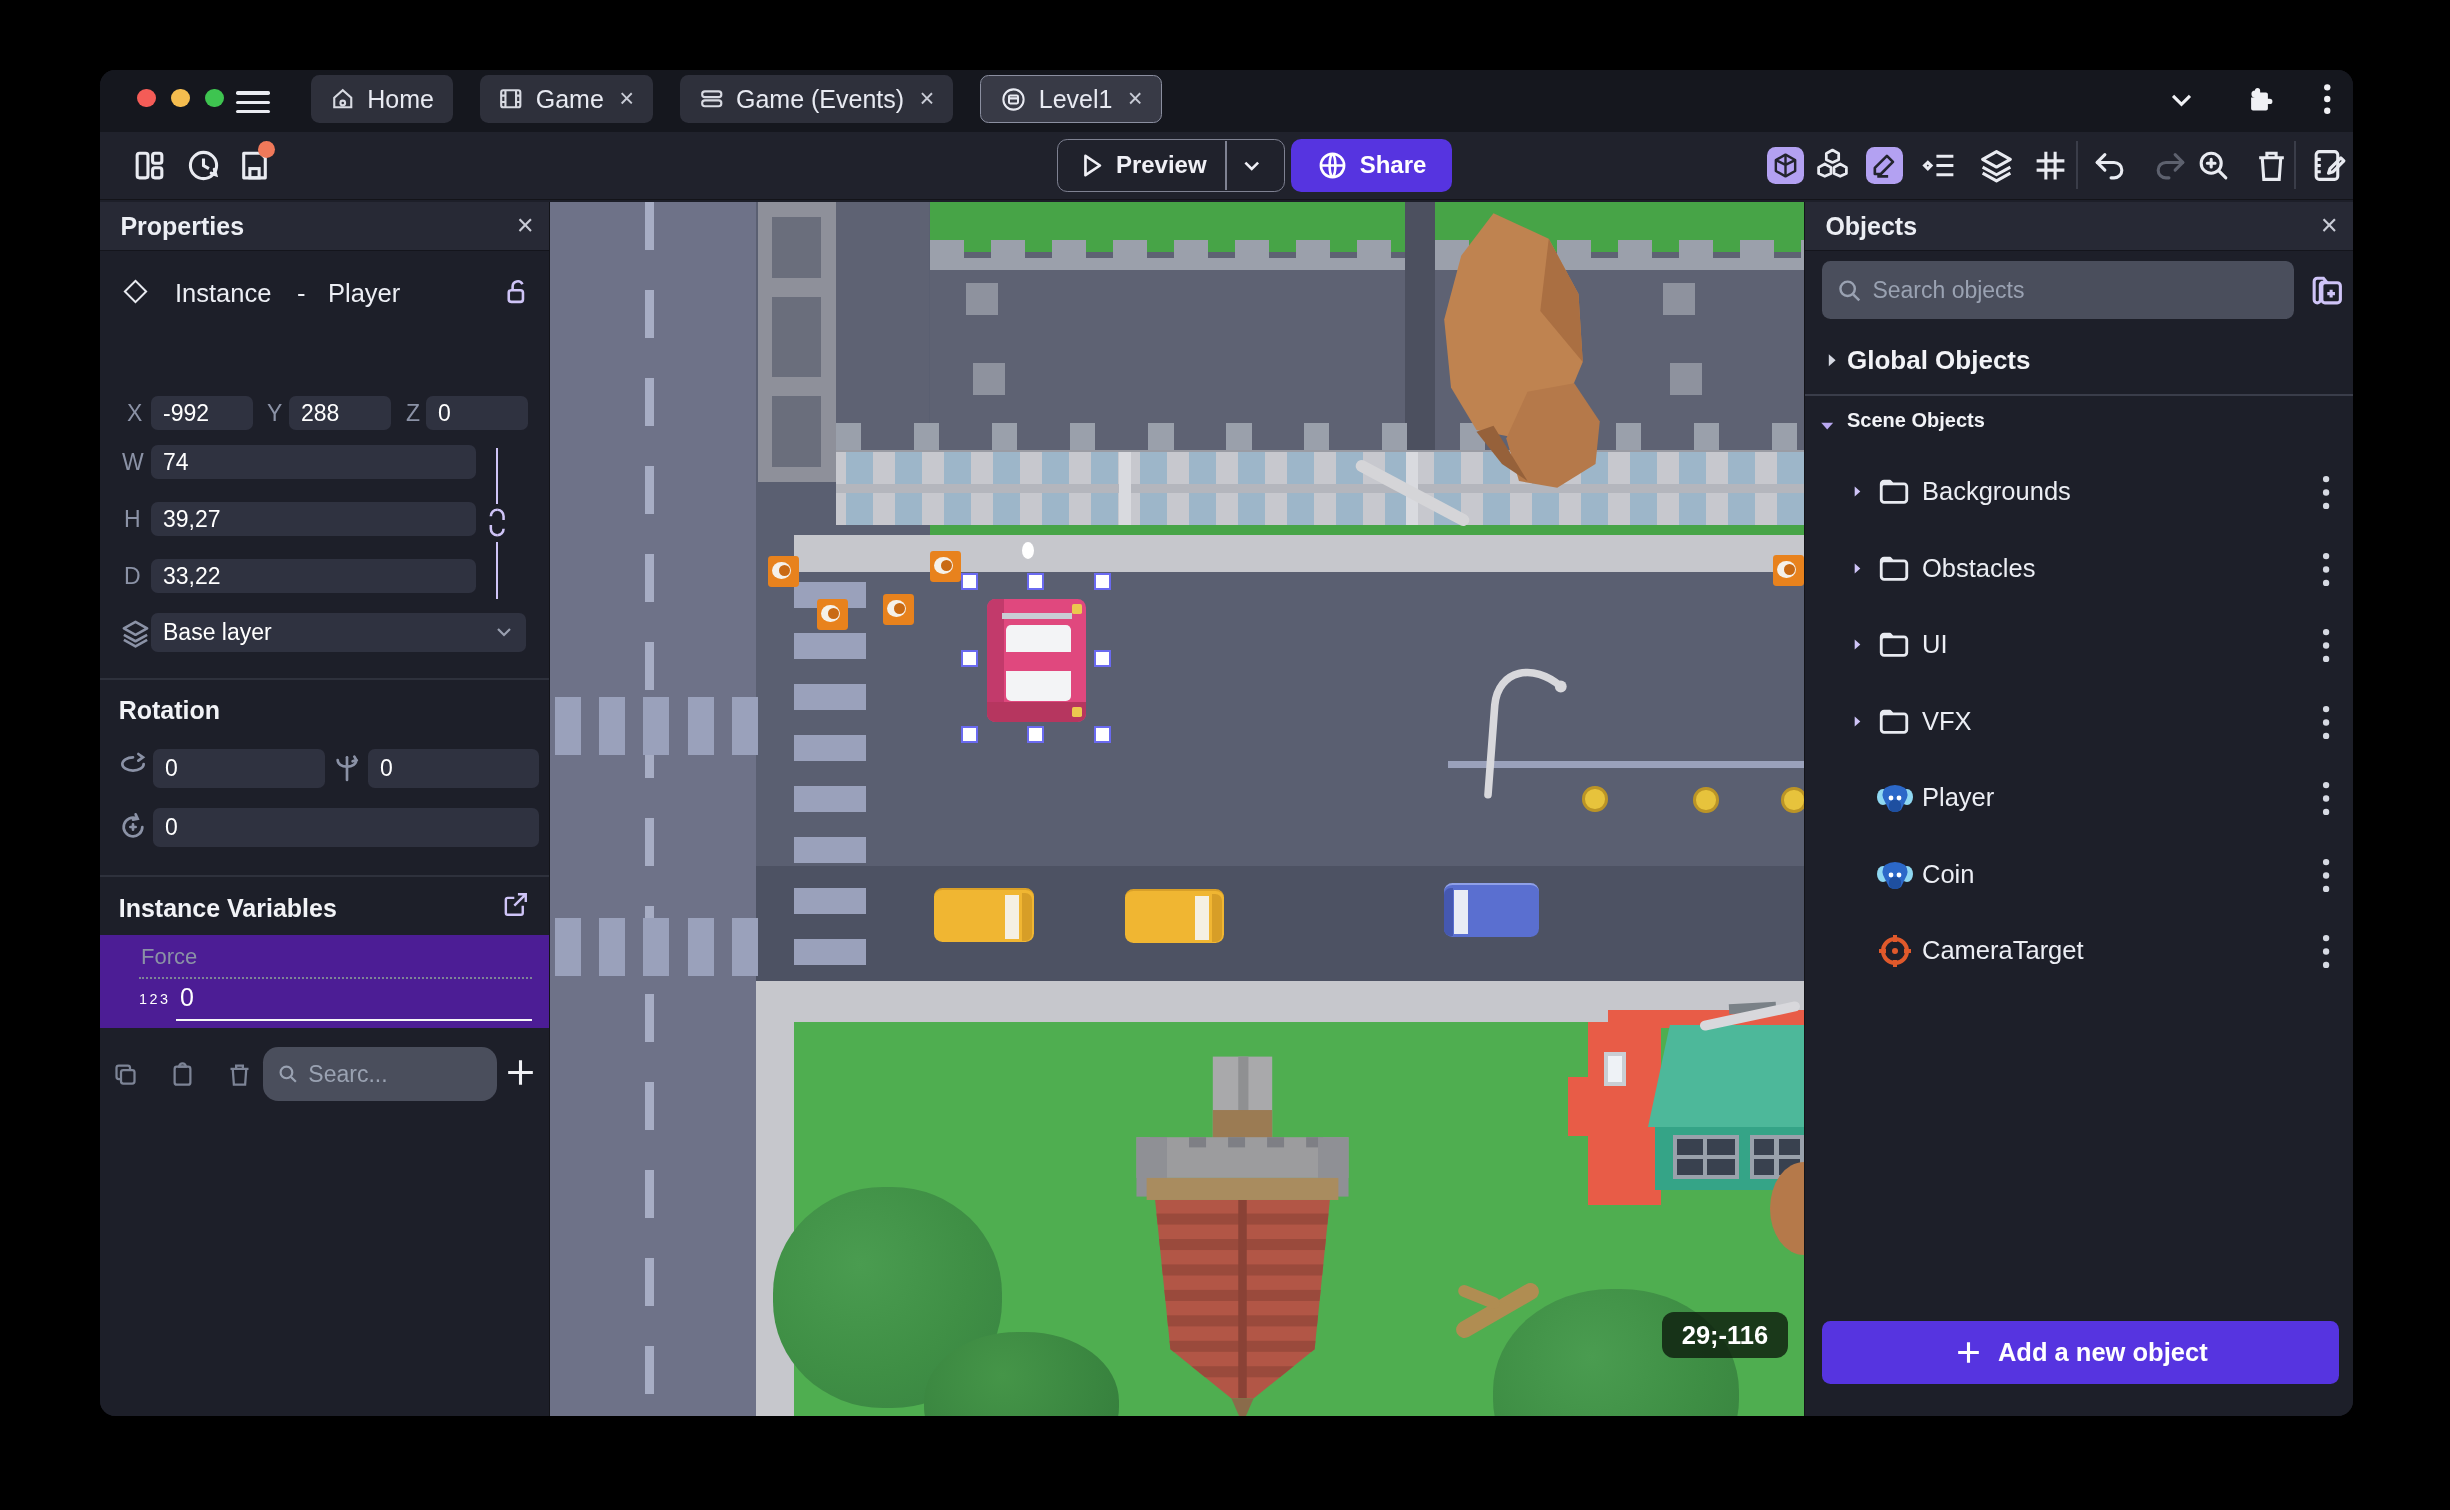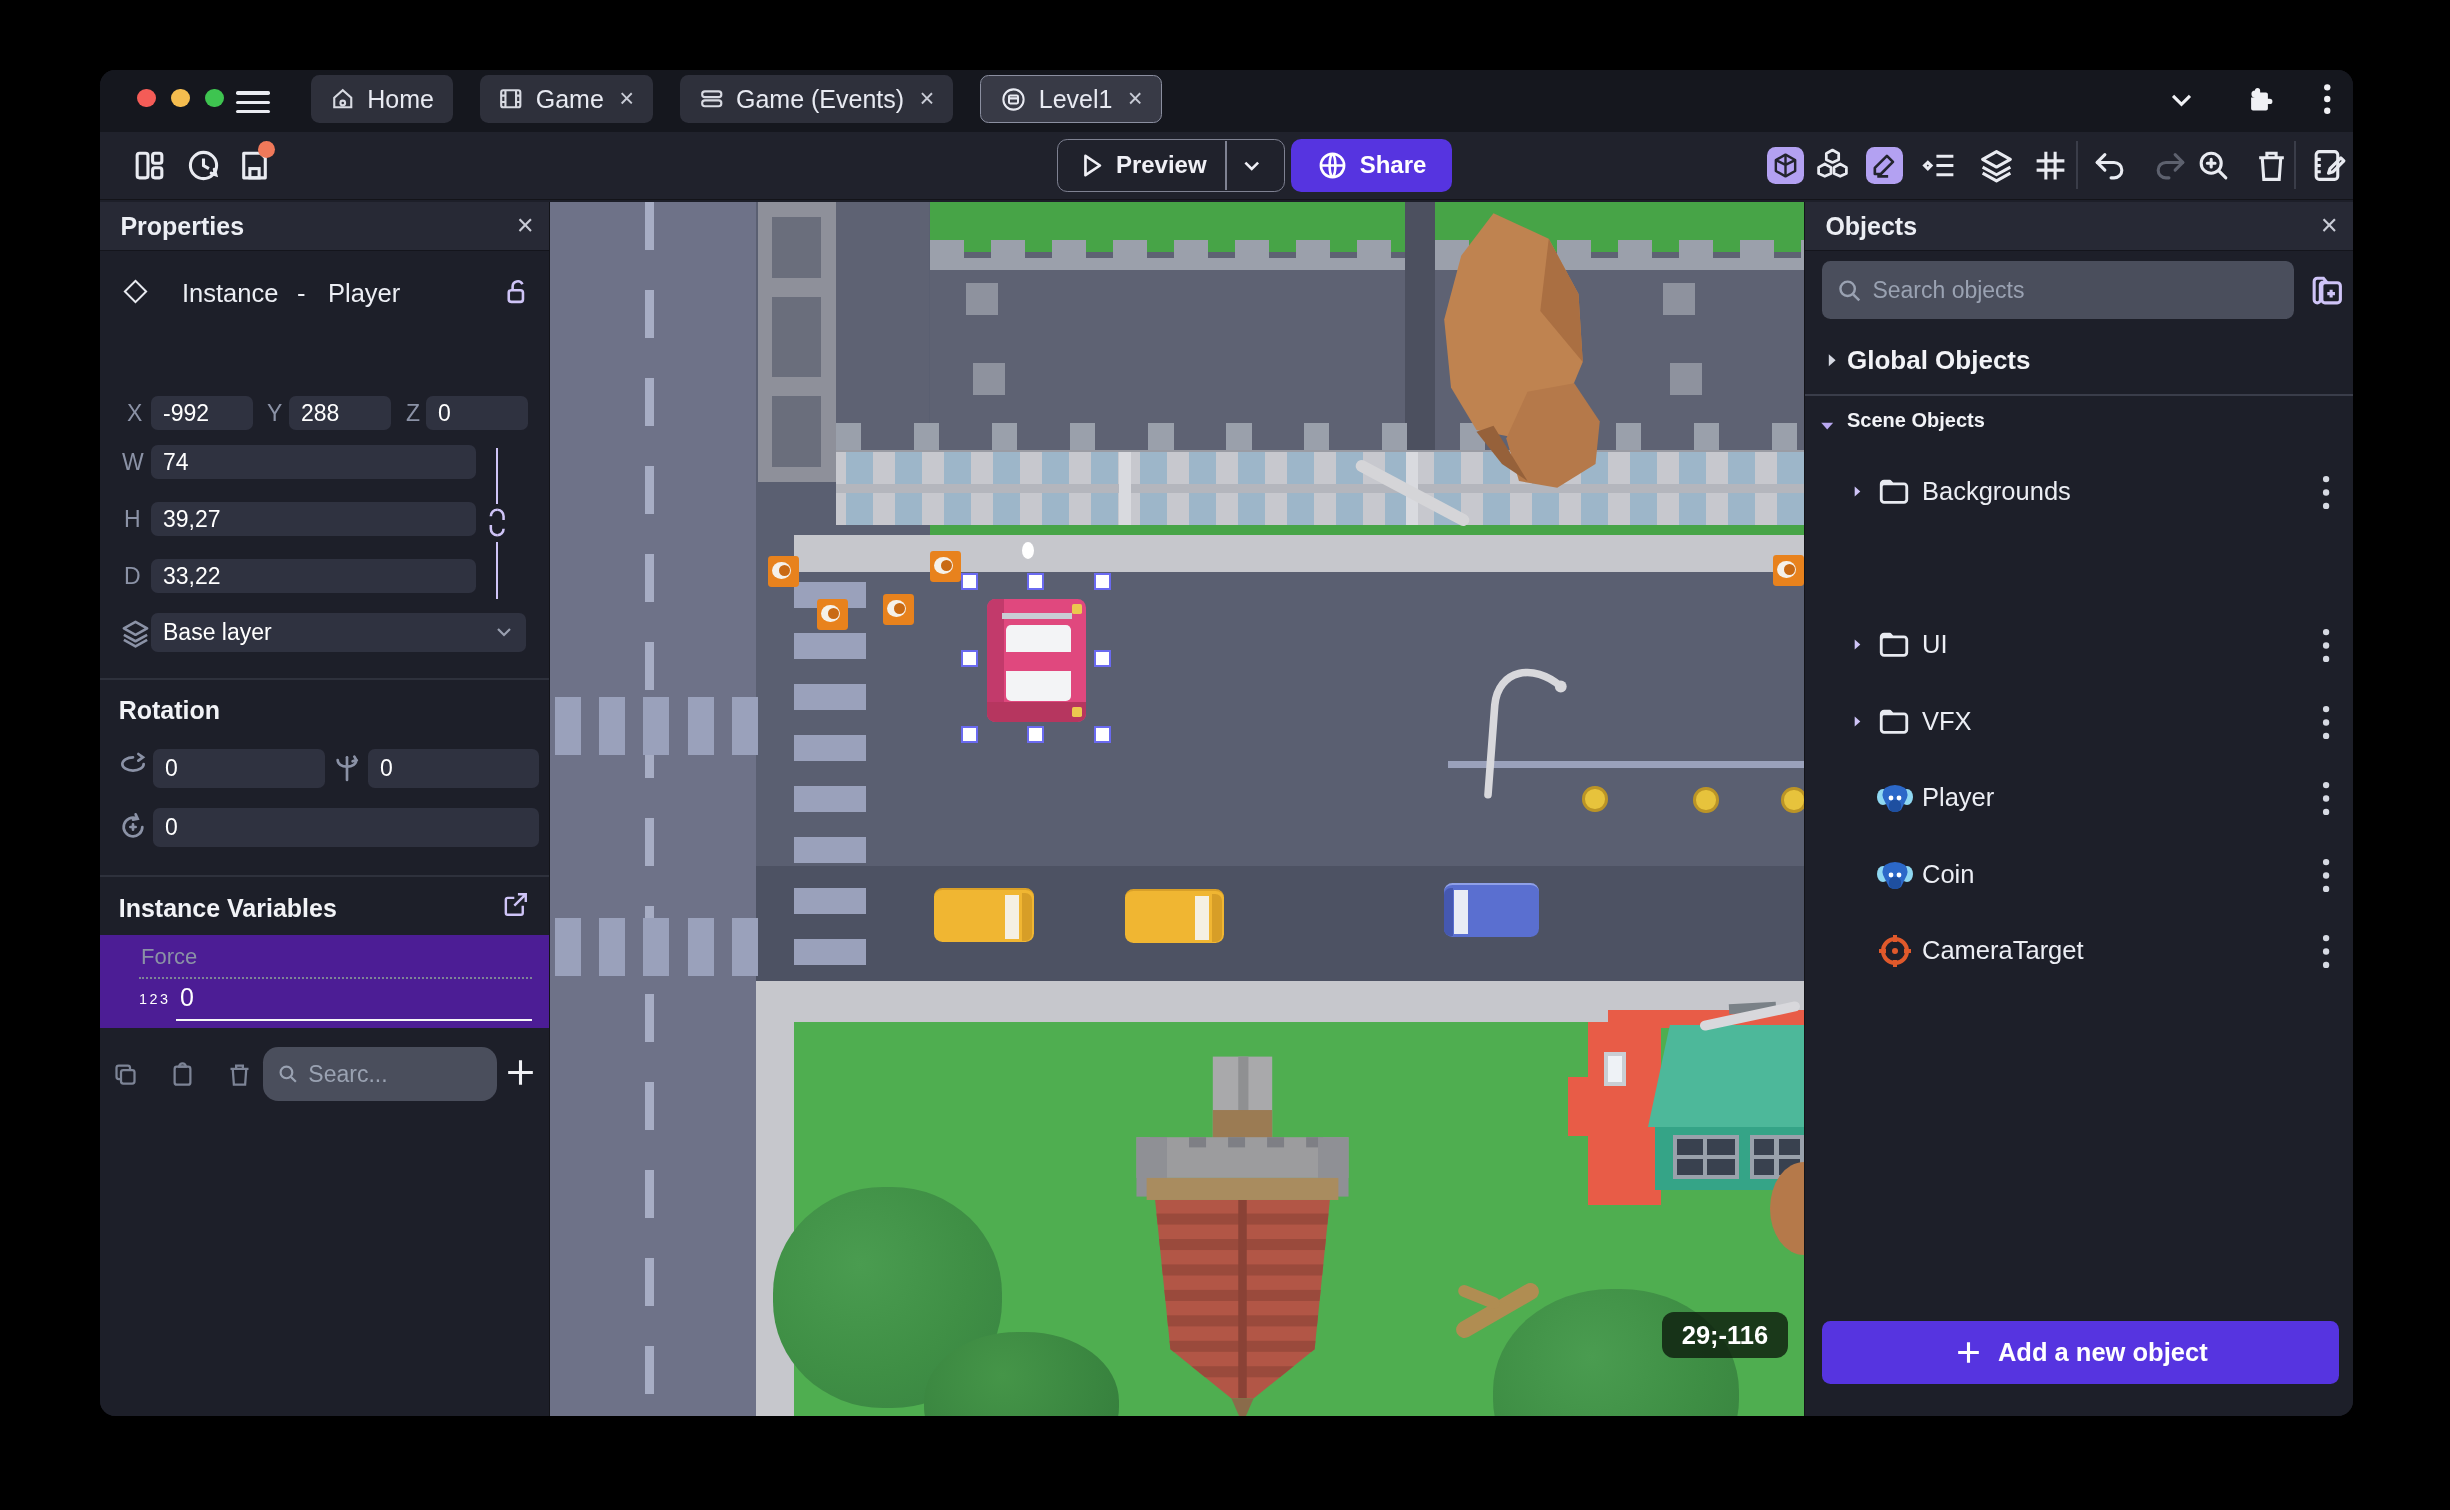--- a/index.html
+++ b/index.html
@@ -267,21 +267,21 @@
   </div>
 
   <div class="panel props">
     <div class="p-header">
       <span class="t">Properties</span>
       <span class="x">×</span>
     </div>
 
     <div class="a" style="left:0;top:72px;width:100%;height:42px">
       <span class="a" style="left:27px;top:8.5px;width:17px;height:17px;border:2.5px solid #e8eaf0;transform:rotate(45deg)"></span>
-      <span class="a" style="left:82px;top:5.1px;font-size:25.5px;color:#eceef4">Instance</span>
+      <span class="a" style="left:75px;top:5.1px;font-size:25.5px;color:#eceef4">Instance</span>
       <span class="a" style="left:197px;top:5.1px;font-size:25.5px;color:#eceef4">-</span>
       <span class="a" style="left:228px;top:5.1px;font-size:25.5px;color:#eceef4">Player</span>
       <span class="a" style="right:17px;top:1.7px">
         <svg width="31" height="31" viewBox="0 0 24 24" fill="none" stroke="#cfc4f7" stroke-width="2">
             <rect x="6" y="11" width="11" height="9" rx="2"></rect>
             <path d="M9 11V8a4 4 0 0 1 7.6-1.6"></path>
           </svg>
         </span>
     </div>
 
@@ -648,20 +648,40 @@
         </span>
       <span class="lbl">Backgrounds</span>
       <span class="kebab">
           <svg width="10.2" height="39" viewBox="0 0 8 32" fill="#d6d9e2">
             <circle cx="4" cy="5" r="2.6"></circle>
             <circle cx="4" cy="16" r="2.6"></circle>
             <circle cx="4" cy="27" r="2.6"></circle>
           </svg>
         </span>
     </div>
+    <div class="obj-row" style="top:329px">
+      <span class="chev">
+          <svg width="17" height="17" viewBox="0 0 24 24" fill="currentColor">
+            <path d="M8 5l8 7-8 7z"></path>
+          </svg>
+        </span>
+      <span class="ic">
+          <svg width="34" height="34" viewBox="0 0 24 24" fill="none" stroke="currentColor" stroke-width="2" stroke-linejoin="round">
+            <path d="M3 7a2 2 0 0 1 2-2h4l2 2h-6a2 2 0 0 0-2 2z M3 7v11a2 2 0 0 0 2 2h14a2 2 0 0 0 2-2V9a2 2 0 0 0-2-2h-8L9 5"></path>
+          </svg>
+        </span>
+      <span class="lbl">Obstacles</span>
+      <span class="kebab">
+          <svg width="10.2" height="39" viewBox="0 0 8 32" fill="#d6d9e2">
+            <circle cx="4" cy="5" r="2.6"></circle>
+            <circle cx="4" cy="16" r="2.6"></circle>
+            <circle cx="4" cy="27" r="2.6"></circle>
+          </svg>
+        </span>
+    </div>
     <div class="obj-row" style="top:405px">
       <span class="chev">
           <svg width="17" height="17" viewBox="0 0 24 24" fill="currentColor">
             <path d="M8 5l8 7-8 7z"></path>
           </svg>
         </span>
       <span class="ic">
           <svg width="34" height="34" viewBox="0 0 24 24" fill="none" stroke="currentColor" stroke-width="2" stroke-linejoin="round">
             <path d="M3 7a2 2 0 0 1 2-2h4l2 2h-6a2 2 0 0 0-2 2z M3 7v11a2 2 0 0 0 2 2h14a2 2 0 0 0 2-2V9a2 2 0 0 0-2-2h-8L9 5"></path>
           </svg>

